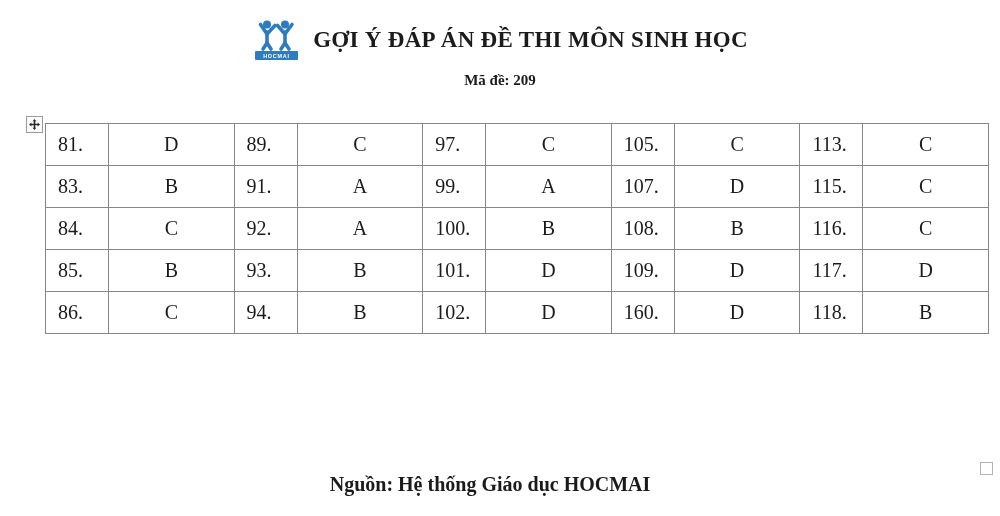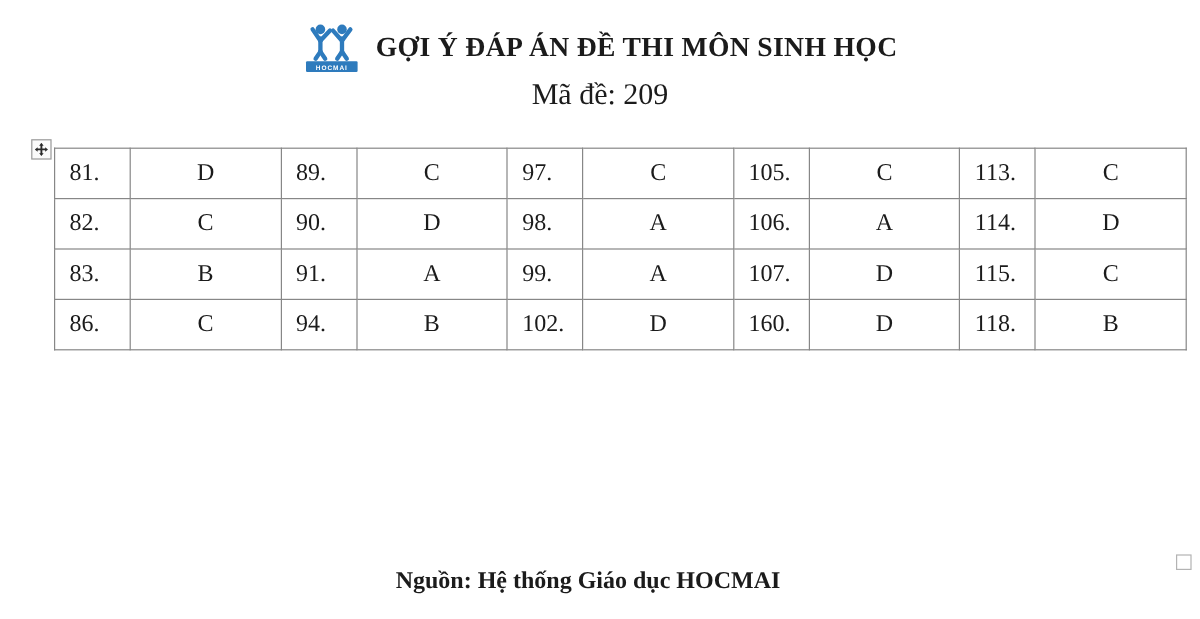--- a/index.html
+++ b/index.html
@@ -15,21 +15,21 @@
   .title-row {
     display:flex; justify-content:center; align-items:center; gap:9px;
     height:44px;
   }
   .logo { width:52px; height:42px; flex:0 0 auto; }
   .title-main, .title-sub {
     font-size:23px; font-weight:bold; letter-spacing:0.3px; line-height:32px;
     white-space:nowrap;
   }
   .title-sub { margin-top:1px; }
-  .exam-code { font-size:25px; font-weight:normal; margin-top:5px; line-height:26px; }
+  .exam-code { font-size:15px; font-weight:bold; margin-top:5px; line-height:26px; }
 
   .move-handle {
     position:absolute; left:26px; top:116px;
     width:15px; height:15px;
     border:1px solid #9a9a9a; background:#fbfbfb;
     display:flex; align-items:center; justify-content:center;
     cursor:move;
   }
   .move-handle svg { width:11px; height:11px; display:block; }
 
@@ -117,42 +117,54 @@
         <td class="q">89.</td>
           <td class="a">C</td>
         <td class="q">97.</td>
           <td class="a">C</td>
         <td class="q">105.</td>
           <td class="a">C</td>
         <td class="q">113.</td>
           <td class="a">C</td>
       </tr>
       <tr>
-        <td class="q">82.</td>
-          <td class="a">C</td>
-        <td class="q">90.</td>
-          <td class="a">D</td>
-        <td class="q">98.</td>
-          <td class="a">A</td>
-        <td class="q">106.</td>
-          <td class="a">A</td>
-        <td class="q">114.</td>
-          <td class="a">D</td>
-      </tr>
-      <tr>
         <td class="q">83.</td>
           <td class="a">B</td>
         <td class="q">91.</td>
           <td class="a">A</td>
         <td class="q">99.</td>
           <td class="a">A</td>
         <td class="q">107.</td>
           <td class="a">D</td>
         <td class="q">115.</td>
           <td class="a">C</td>
+      </tr>
+      <tr>
+        <td class="q">84.</td>
+          <td class="a">C</td>
+        <td class="q">92.</td>
+          <td class="a">A</td>
+        <td class="q">100.</td>
+          <td class="a">B</td>
+        <td class="q">108.</td>
+          <td class="a">B</td>
+        <td class="q">116.</td>
+          <td class="a">C</td>
+      </tr>
+      <tr>
+        <td class="q">85.</td>
+          <td class="a">B</td>
+        <td class="q">93.</td>
+          <td class="a">B</td>
+        <td class="q">101.</td>
+          <td class="a">D</td>
+        <td class="q">109.</td>
+          <td class="a">D</td>
+        <td class="q">117.</td>
+          <td class="a">D</td>
       </tr>
       <tr>
         <td class="q">86.</td>
           <td class="a">C</td>
         <td class="q">94.</td>
           <td class="a">B</td>
         <td class="q">102.</td>
           <td class="a">D</td>
         <td class="q">160.</td>
           <td class="a">D</td>

